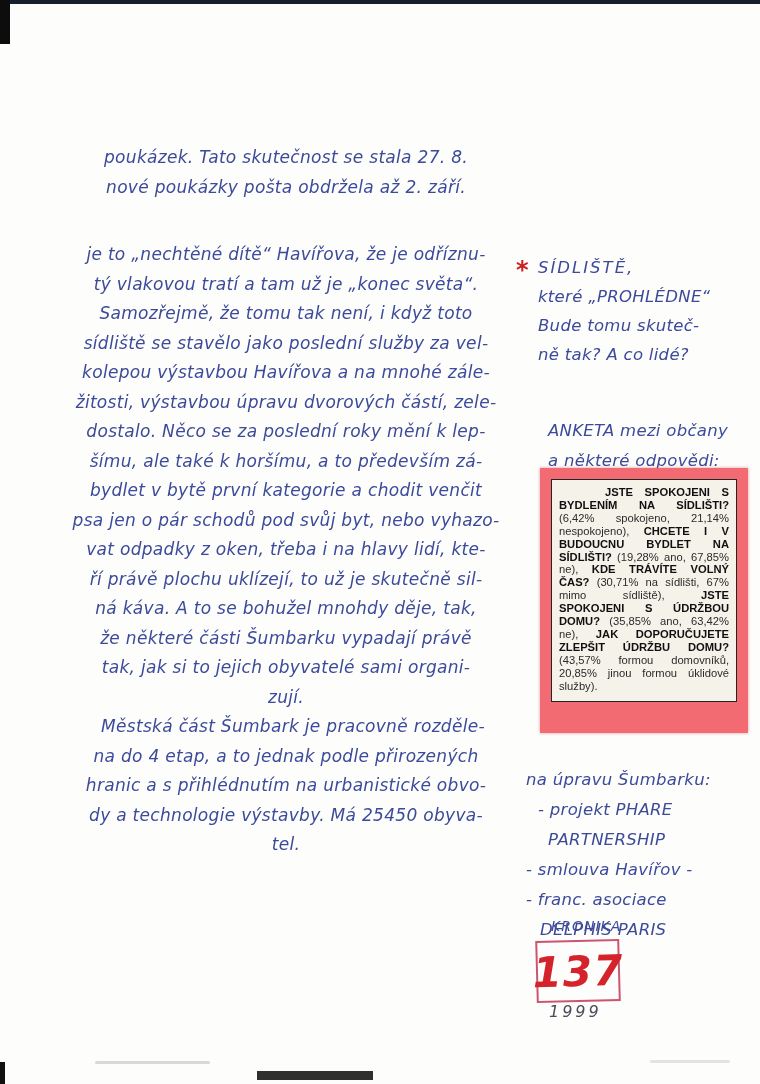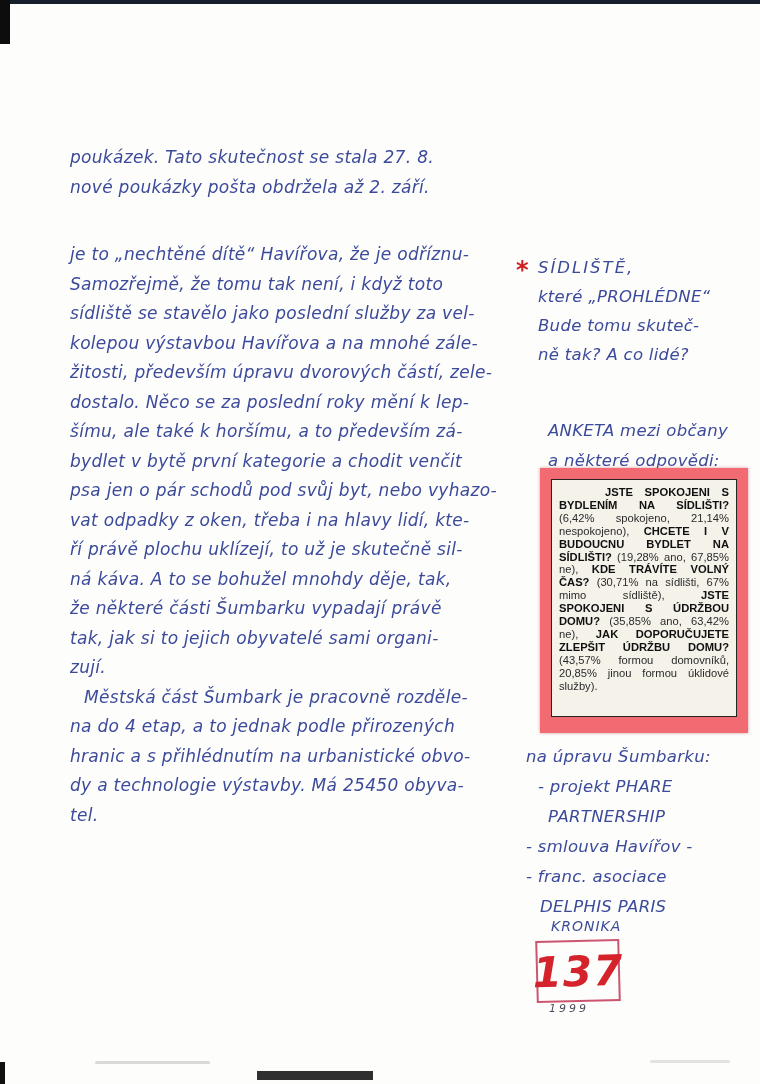--- a/index.html
+++ b/index.html
@@ -15,65 +15,65 @@
   .bottom-corner{left:0;top:1062px;width:5px;height:22px;background:#111;}
   .bottom-bar{left:257px;top:1071px;width:116px;height:9px;background:#2f2f2f;filter:blur(0.6px);}
   .smudge1{left:95px;top:1061px;width:115px;height:3px;background:#d9d9d9;border-radius:2px;}
   .smudge2{left:650px;top:1060px;width:80px;height:3px;background:#e3e3e3;border-radius:2px;}
 
   
   .hw{
     font-style:italic;color:#3c4a9a;letter-spacing:.3px;
     font-family:"DejaVu Sans",sans-serif;
   }
-  .main-text{position:absolute;left:70px;top:143px;width:432px;font-size:17px;line-height:29.5px;}
+  .main-text{position:absolute;left:70px;top:143px;width:432px;font-size:17px;line-height:29.5px;text-align:center;}
   .para{margin:0 0 0 0;}
   .para+.para{margin-top:38px;}
   .para.p3{margin-top:0;}
   .para.p3 div:first-child{text-indent:14px;}
 
   .asterisk{position:absolute;left:516px;top:256px;color:#cc2020;font-size:24px;font-weight:bold;}
   .headline{position:absolute;left:538px;top:253px;width:215px;font-size:16.5px;line-height:29px;}
   .headline div:first-child{letter-spacing:2px;}
   .anketa{position:absolute;left:548px;top:416px;width:210px;font-size:16.5px;line-height:30px;}
 
   
   .clipping{
     position:absolute;left:540px;top:468px;width:208px;height:265px;
     background:#f26b72;box-shadow:0 0 3px rgba(180,60,70,.5);
   }
   .clip-paper{
     position:absolute;left:11px;top:11px;right:11px;
     background:#f5f2ea;border:1px solid #242424;
-    padding:6px 7px 23px 7px;
+    padding:6px 7px 8px 7px;
     font-family:"Liberation Sans",sans-serif;
     font-size:11.2px;line-height:12.9px;color:#2b2b2b;
     text-align:justify;text-indent:46px;
   }
   .clip-paper .b{font-weight:700;color:#101010;}
 
-  .notes{position:absolute;left:526px;top:742px;width:220px;font-size:16.5px;line-height:30px;}
+  .notes{position:absolute;left:526px;top:765px;width:220px;font-size:16.5px;line-height:30px;}
   .notes div:nth-child(2){padding-left:12px;}
   .notes div:nth-child(3){padding-left:22px;}
   .notes div:nth-child(6){padding-left:14px;}
   .kronika{position:absolute;left:551px;top:918px;font-size:14px;letter-spacing:1px;}
 
   
   .stamp{
     position:absolute;left:536px;top:940px;width:80px;height:58px;
     border:2px solid #cc5570;transform:rotate(-1.5deg);
     display:flex;align-items:center;justify-content:center;
   }
   .stamp-number{
     color:#d4232a;font-size:42px;font-weight:bold;font-style:italic;
     font-family:"DejaVu Sans",sans-serif;letter-spacing:1px;
   }
   .year-note{
     position:absolute;left:549px;top:1002px;color:#4c4c5a;
-    font-size:11px;font-style:italic;letter-spacing:3px;
+    font-size:16px;font-style:italic;letter-spacing:3px;
   }
 </style>
 </head>
 <body>
 
 <div class="page">
 
   <div class="artifact top-edge"></div>
   <div class="artifact top-corner"></div>
   <div class="artifact bottom-corner"></div>
@@ -81,24 +81,25 @@
   <div class="artifact smudge1"></div>
   <div class="artifact smudge2"></div>
 
   <div class="main-text hw">
     <div class="para p1">
         <div>poukázek. Tato skutečnost se stala 27. 8.</div>
         <div>nové poukázky pošta obdržela až 2. září.</div>
       </div>
     <div class="para p2">
         <div>je to „nechtěné dítě“ Havířova, že je odříznu-</div>
+        <div>tý vlakovou tratí a tam už je „konec světa“.</div>
         <div>Samozřejmě, že tomu tak není, i když toto</div>
         <div>sídliště se stavělo jako poslední služby za vel-</div>
         <div>kolepou výstavbou Havířova a na mnohé zále-</div>
-        <div>žitosti, především úpravu dvorových částí, zele-</div>
+        <div>žitosti, výstavbou úpravu dvorových částí, zele-</div>
         <div>dostalo. Něco se za poslední roky mění k lep-</div>
         <div>šímu, ale také k horšímu, a to především zá-</div>
         <div>bydlet v bytě první kategorie a chodit venčit</div>
         <div>psa jen o pár schodů pod svůj byt, nebo vyhazo-</div>
         <div>vat odpadky z oken, třeba i na hlavy lidí, kte-</div>
         <div>ří právě plochu uklízejí, to už je skutečně sil-</div>
         <div>ná káva. A to se bohužel mnohdy děje, tak,</div>
         <div>že některé části Šumbarku vypadají právě</div>
         <div>tak, jak si to jejich obyvatelé sami organi-</div>
         <div>zují.</div>

